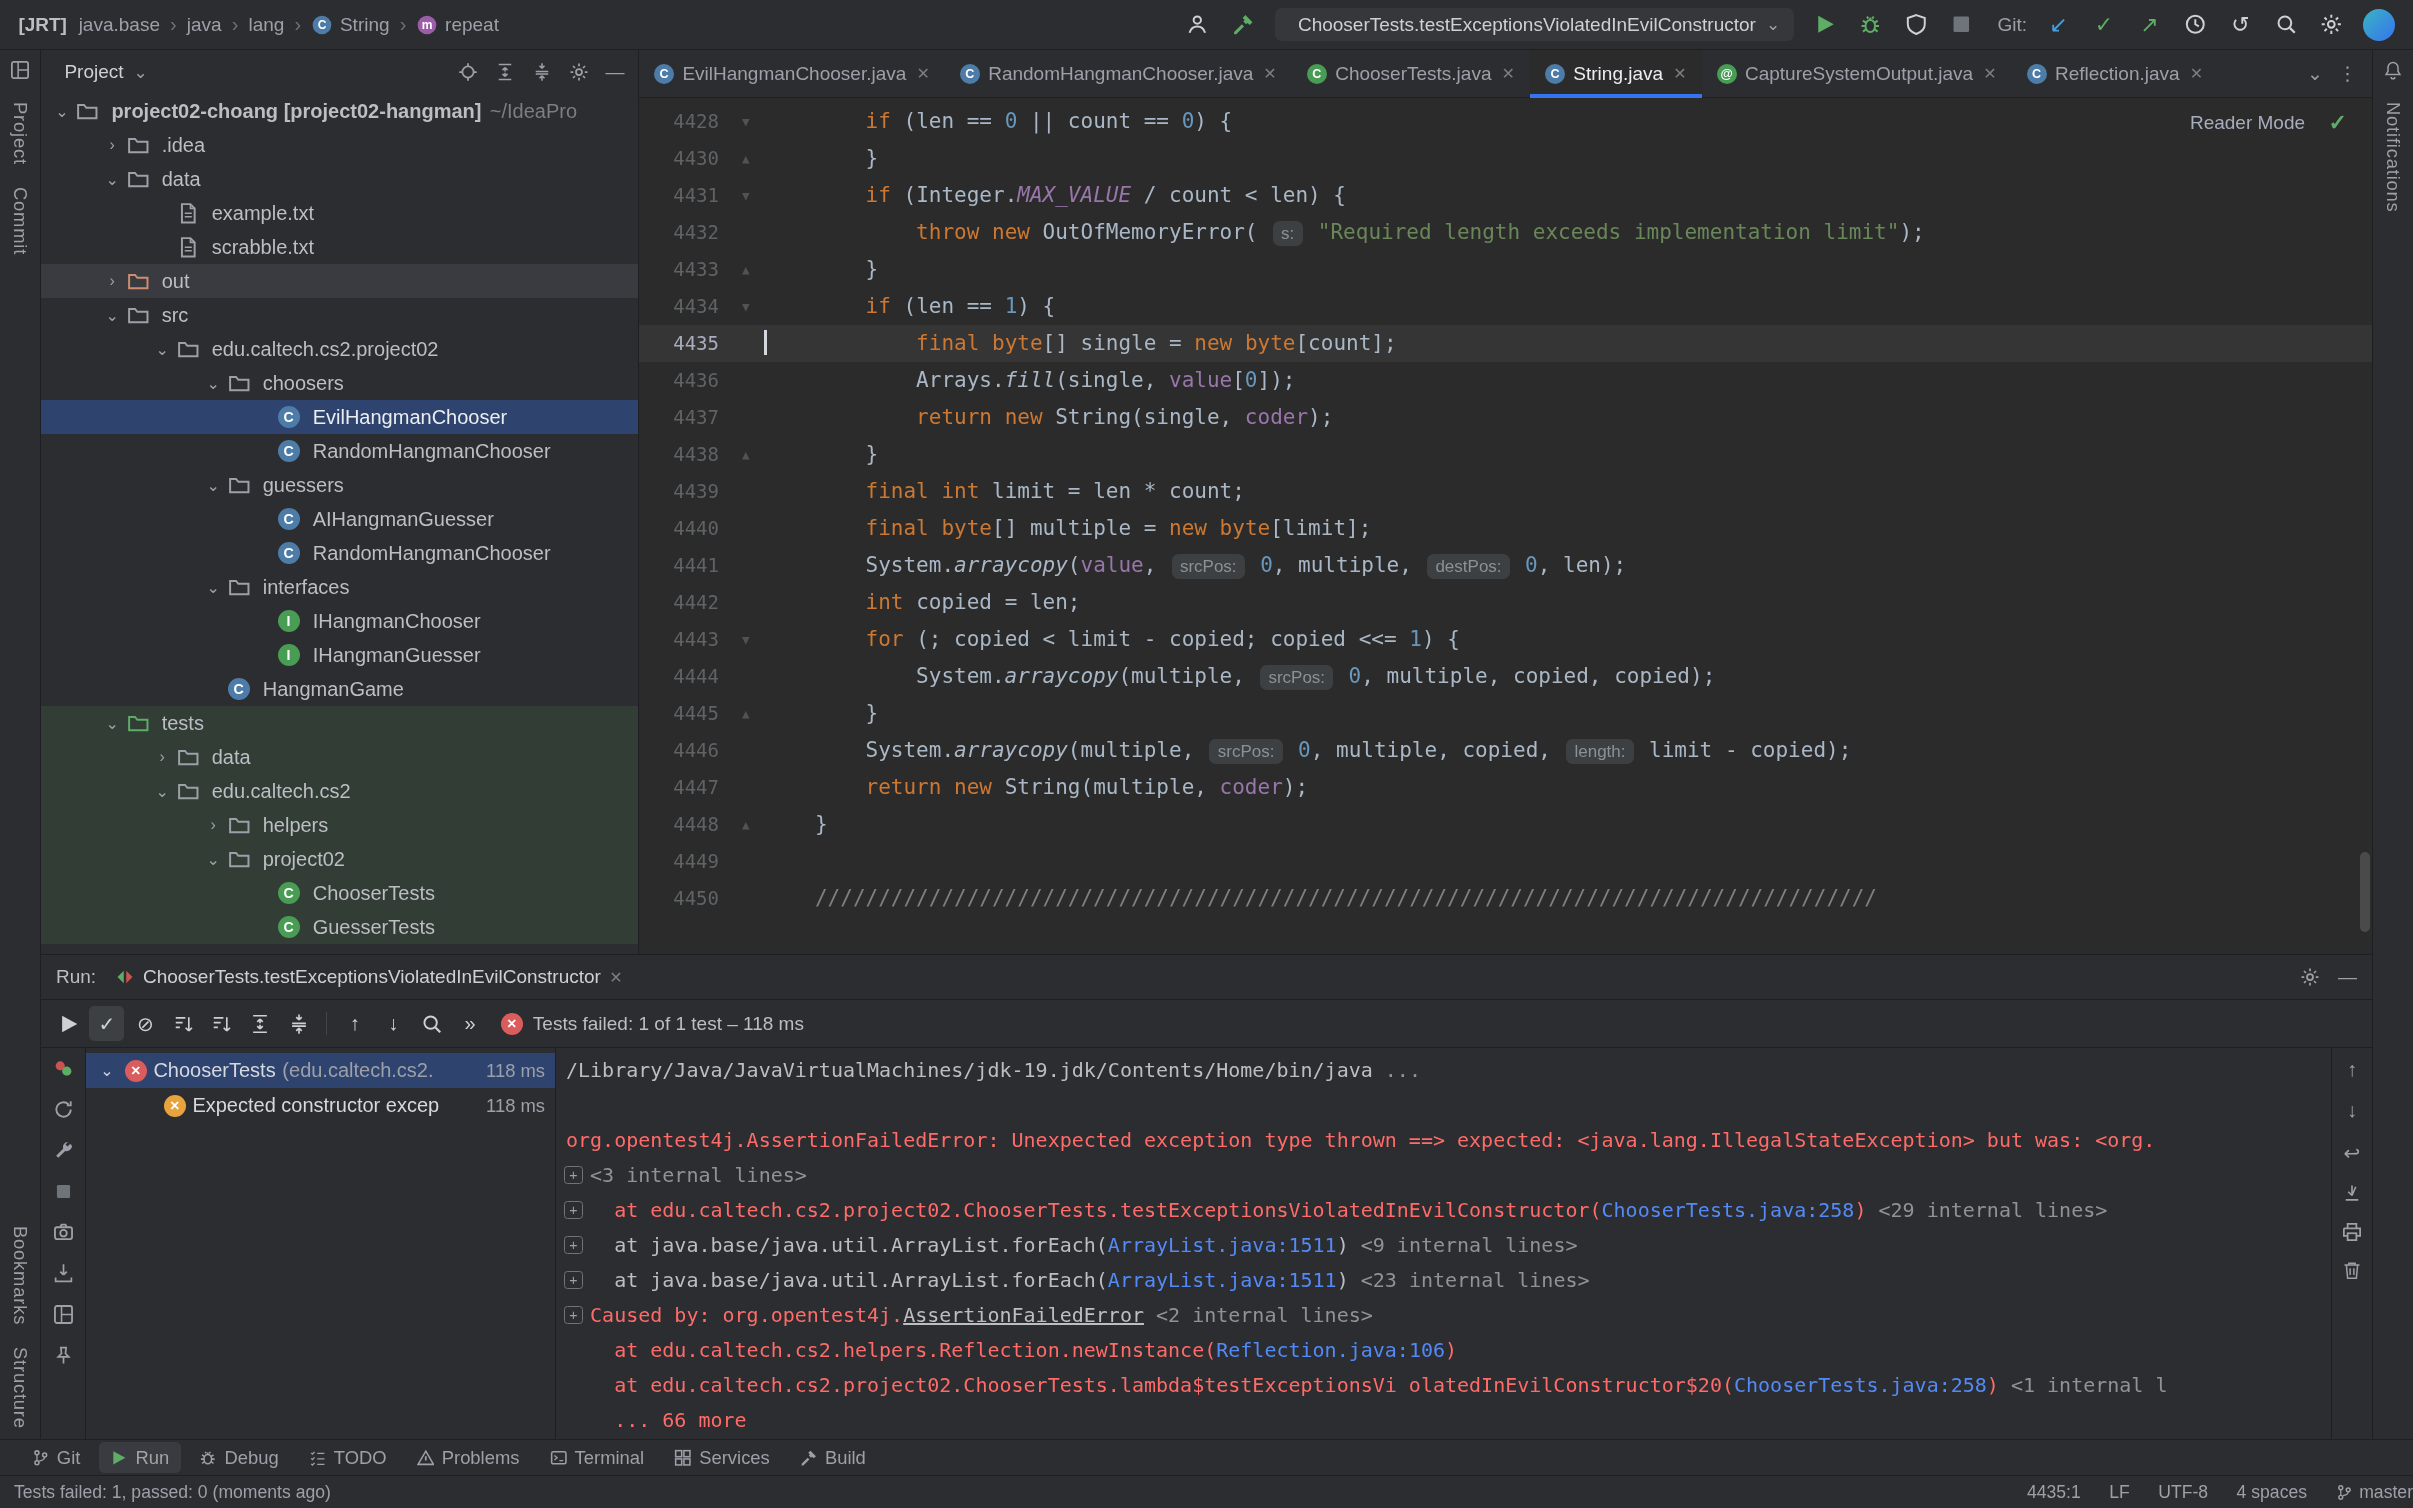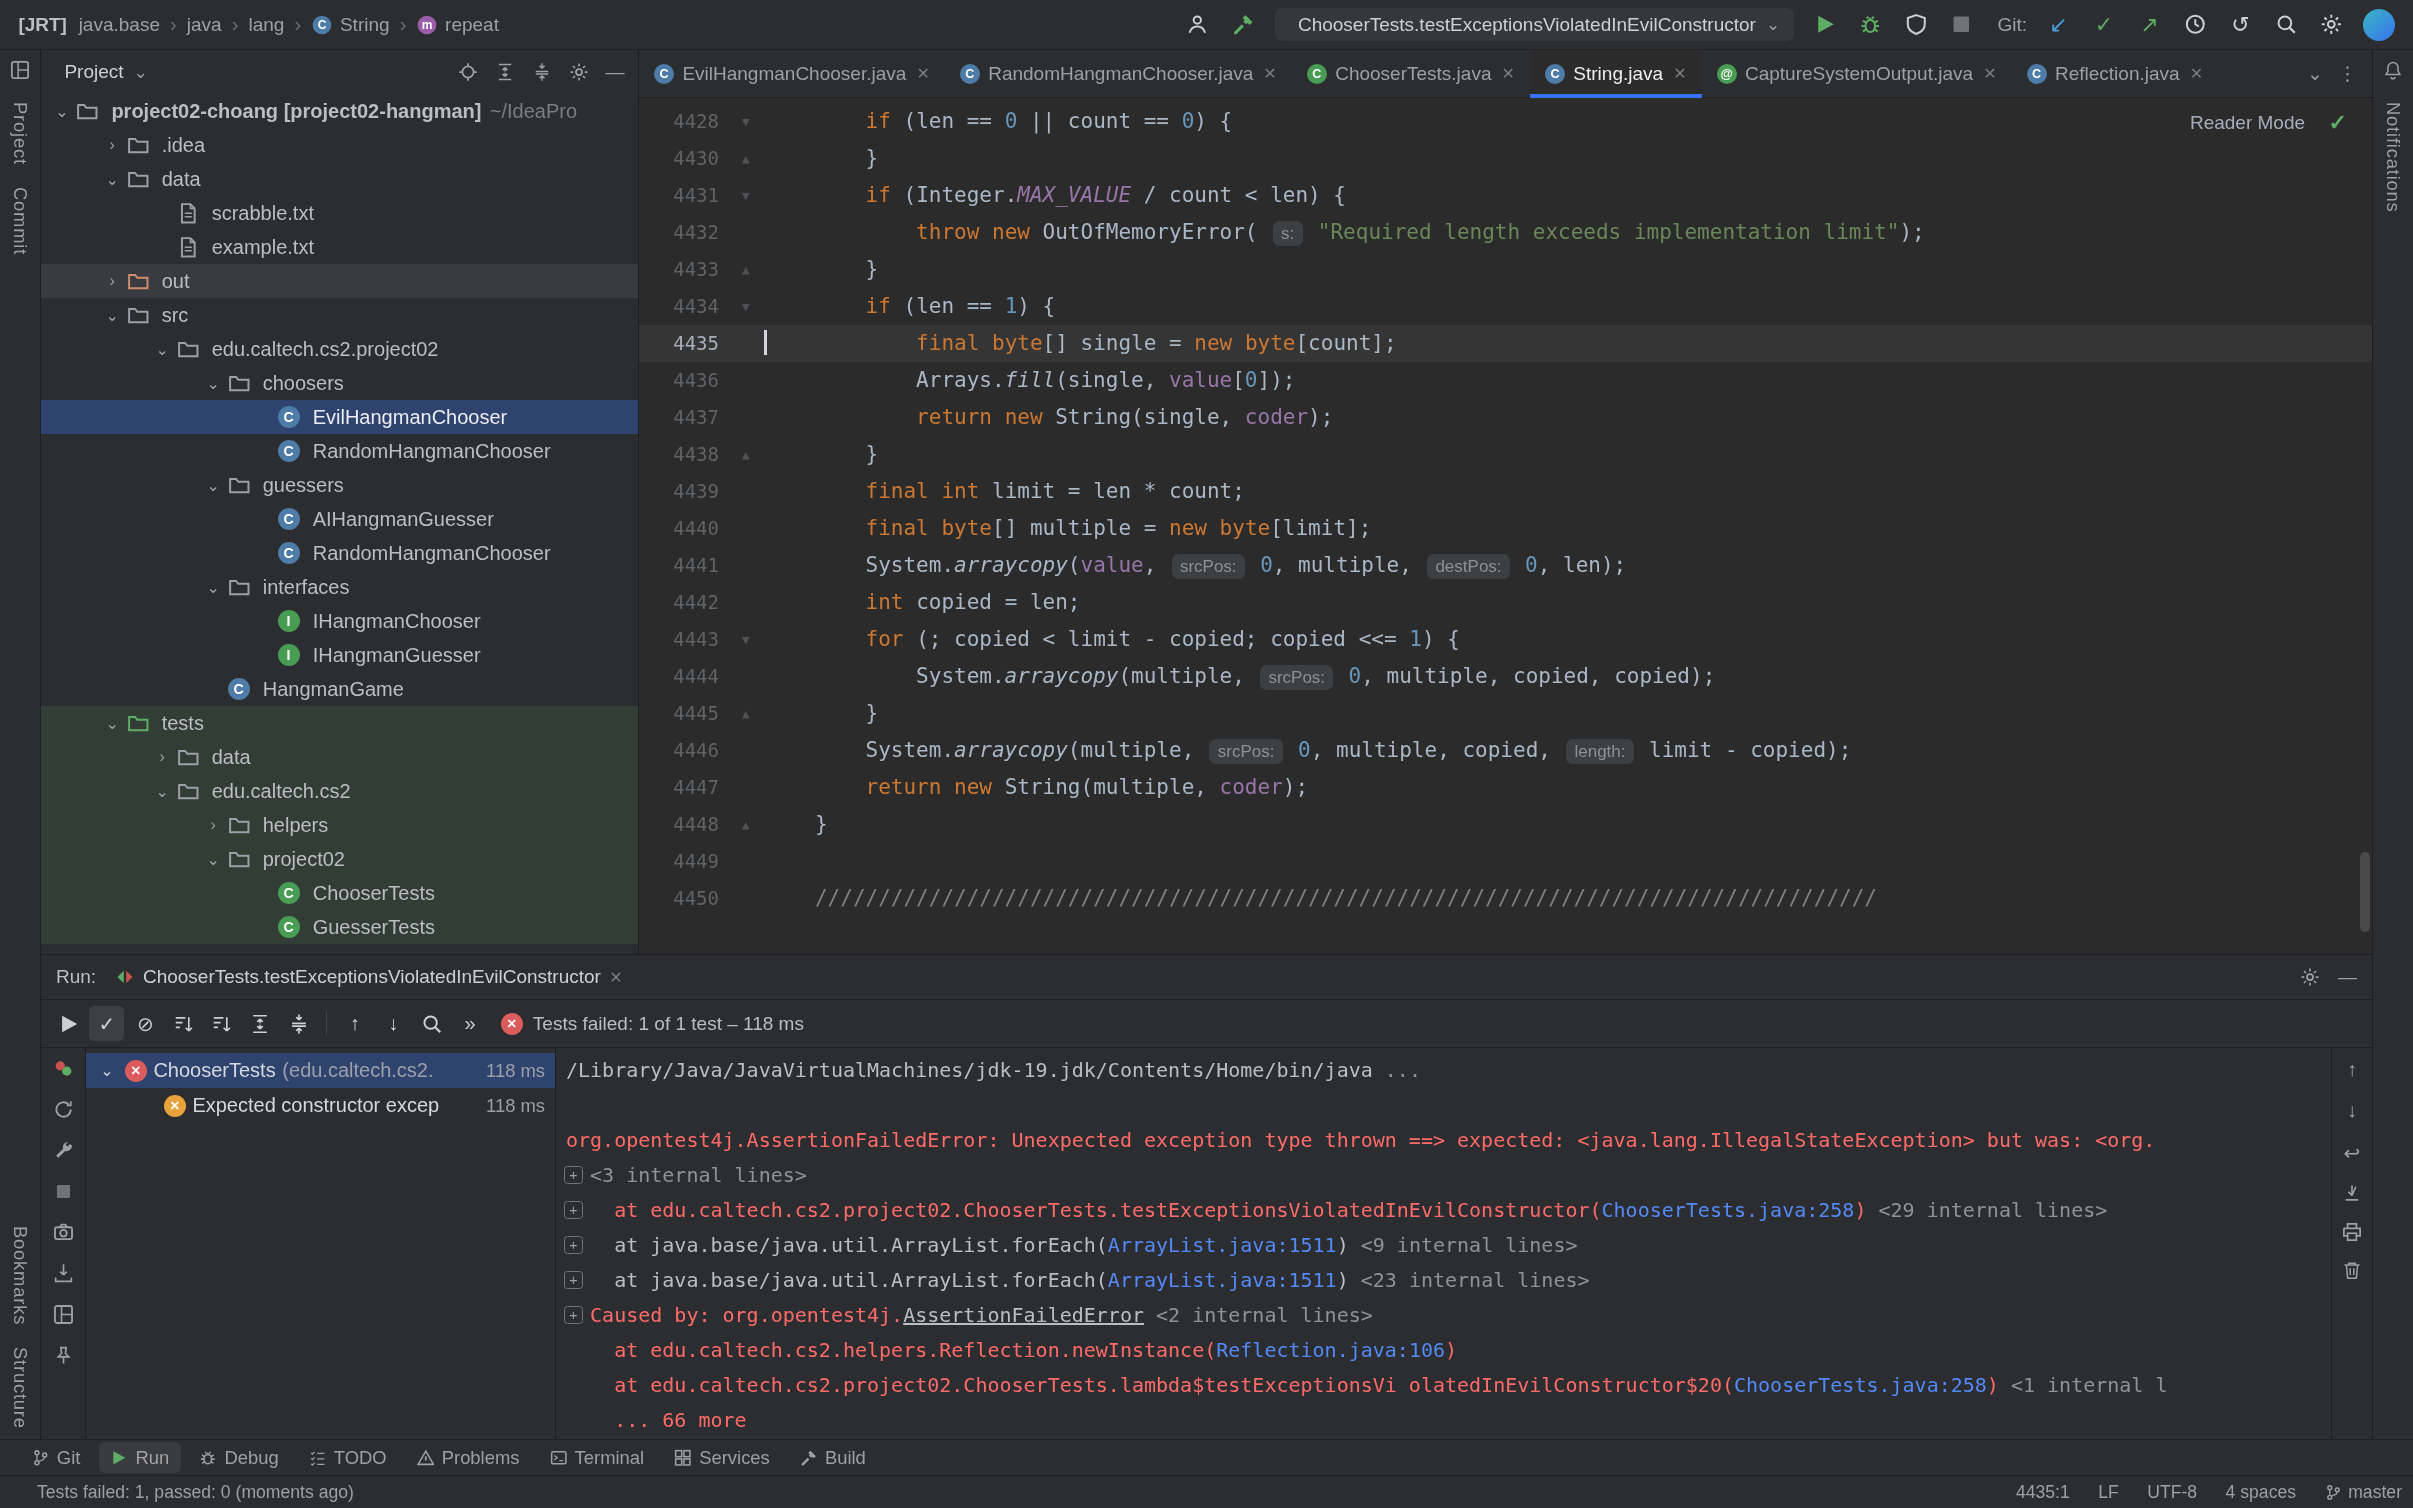--- a/index.html
+++ b/index.html
@@ -109,21 +109,21 @@
   .seg-o{color:#BCBEC4}.seg-e{color:#FF6B68}.seg-l{color:#548AF7;}
   .seg-m{color:#8F9398}.seg-el{color:#BCBEC4;text-decoration:underline}
   .rp-right{width:40px;flex:0 0 40px;display:flex;flex-direction:column;align-items:center;gap:18.4px;padding:10px 0;color:#9DA0A8;border-left:0.8px solid #1E1F22;font-size:20px}
   .rp-right svg{width:20px;height:20px}
 
   
   .twbar{height:35px;flex:0 0 35px;display:flex;align-items:center;gap:8.4px;padding:0 11.7px;border-top:0.8px solid #1E1F22;font-size:18.4px;color:#9DA0A8}
   .tw-item{display:flex;align-items:center;gap:7.5px;padding:4.2px 11.7px;border-radius:5px}
   .tw-item.active{background:#393B40;color:#a3a3a3}
   .tw-item svg{width:17.6px;height:17.6px}
-  .statusbar{height:32px;flex:0 0 32px;display:flex;align-items:center;padding:0 11px;gap:26px;border-top:0.8px solid #1E1F22;color:#9DA0A8;font-size:17.6px}
+  .statusbar{height:32px;flex:0 0 32px;display:flex;align-items:center;padding:0 0;gap:14px;border-top:0.8px solid #1E1F22;color:#9DA0A8;font-size:17.6px}
   .sb-right{margin-left:auto;display:flex;gap:28.5px;align-items:center}
   .sb-item{display:flex;align-items:center;gap:6.7px}
   .sb-item svg{width:17px;height:17px}
 </style>
 </head>
 <body>
 
 <div class="app">
 
   <header class="titlebar">
@@ -309,31 +309,31 @@
                 <span class="tlabel">data</span>
               </div>
               <div class="trow" style="padding-left: 107px;">
                 <span class="chev"></span>
                 <span class="ticon">
                   <svg viewBox="0 0 16 16" fill="none" stroke="#9DA0A8" stroke-width="1.4">
                     <path d="M3.5 1.5h6l3 3v10h-9z"></path>
                     <path d="M9.5 1.5v3h3M5.5 8h5M5.5 10.5h5" stroke-width="1.1"></path>
                   </svg>
                 </span>
-                <span class="tlabel">scrabble.txt</span>
+                <span class="tlabel">example.txt</span>
               </div>
               <div class="trow" style="padding-left: 107px;">
                 <span class="chev"></span>
                 <span class="ticon">
                   <svg viewBox="0 0 16 16" fill="none" stroke="#9DA0A8" stroke-width="1.4">
                     <path d="M3.5 1.5h6l3 3v10h-9z"></path>
                     <path d="M9.5 1.5v3h3M5.5 8h5M5.5 10.5h5" stroke-width="1.1"></path>
                   </svg>
                 </span>
-                <span class="tlabel">example.txt</span>
+                <span class="tlabel">scrabble.txt</span>
               </div>
               <div class="trow hov" style="padding-left: 57px;">
                 <span class="chev">›</span>
                 <span class="ticon">
                   <svg viewBox="0 0 16 16" fill="none" stroke-width="1.4">
                     <path d="M1.5 3.5h4.2l1.6 2h7.2v7.5H1.5z" stroke="#CE8E6D"></path>
                   </svg>
                 </span>
                 <span class="tlabel">out</span>
               </div>

